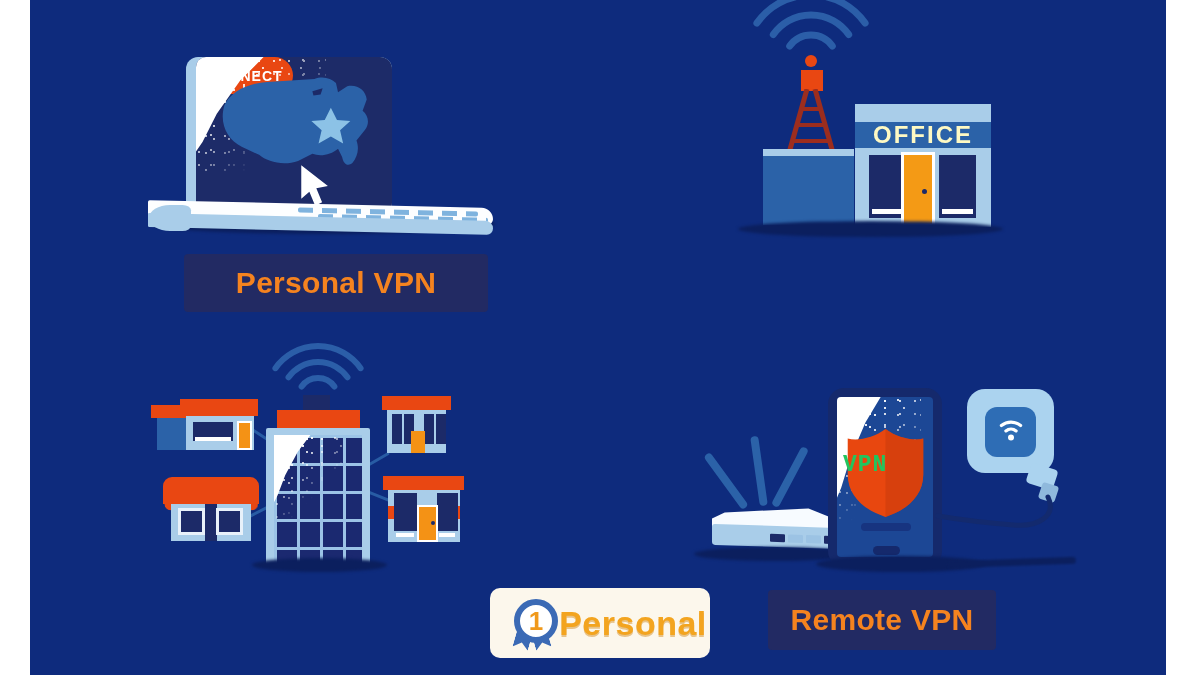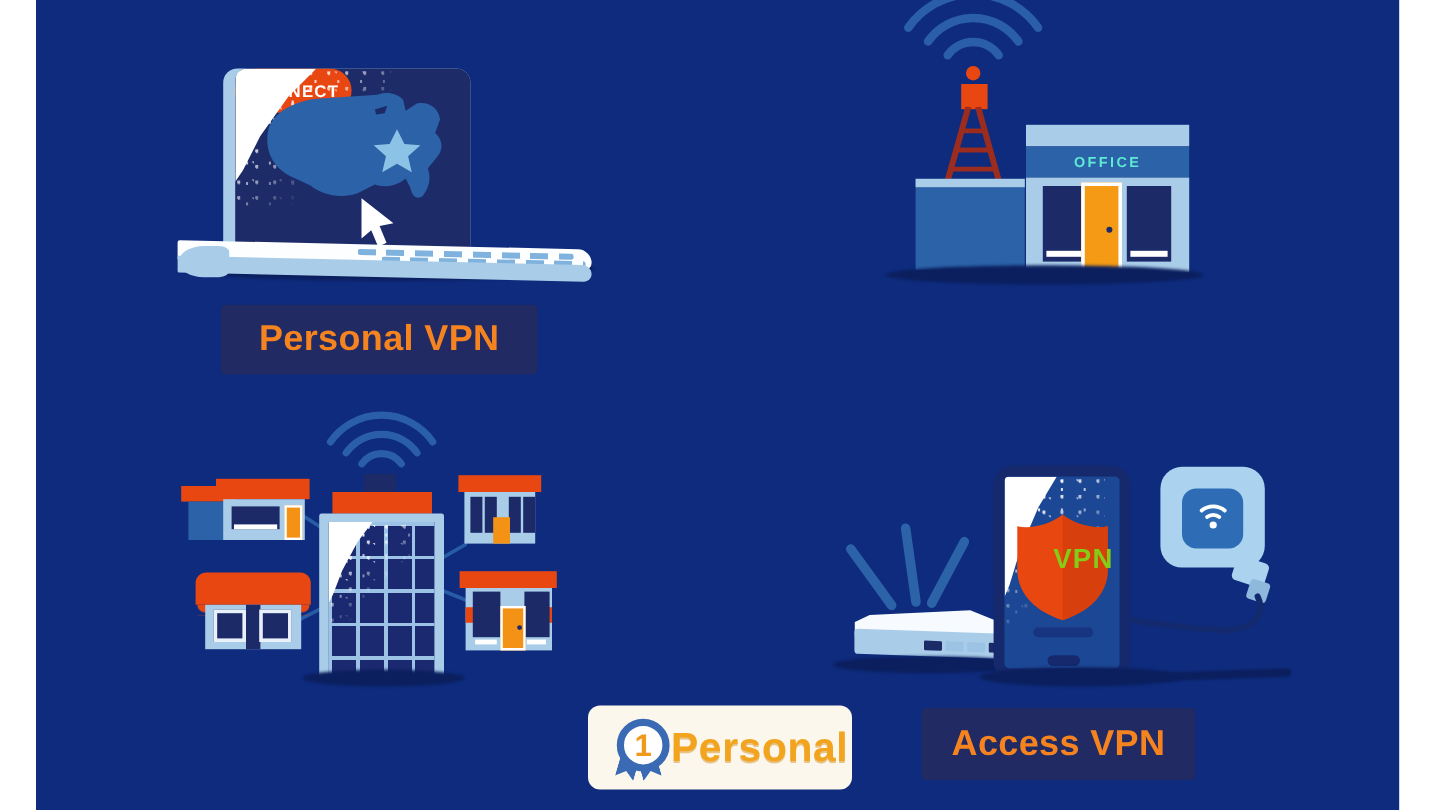--- a/index.html
+++ b/index.html
@@ -47,21 +47,21 @@
   
   .r-arcs{left:741px;top:-8px;width:140px;height:140px;}
   .r-dot{left:805px;top:55px;width:12px;height:12px;border-radius:50%;background:#e94712;}
   .r-square{left:801px;top:70px;width:22px;height:21px;background:#e94712;}
   .tower-svg{left:781px;top:89px;width:60px;height:64px;}
   .box-bldg{left:763px;top:149px;width:91px;height:76px;background:#2b62a8;}
   .box-bldg .cap{position:absolute;left:0;top:0;right:0;height:7px;background:#a9cde9;}
   .office-top{left:855px;top:104px;width:136px;height:18px;background:#a9cde9;}
   .office-band{left:855px;top:122px;width:136px;height:26px;background:#2b62a8;
                display:flex;align-items:center;justify-content:center;}
-  .office-band span{color:#5eead4;font-weight:bold;font-size:12px;letter-spacing:2px;}
+  .office-band span{color:#fef9c3;font-weight:bold;font-size:24px;letter-spacing:2px;}
   .office-facade{left:855px;top:148px;width:136px;height:79px;background:#a9cde9;}
   .o-win{position:absolute;top:7px;width:37px;height:63px;background:#1c2a68;}
   .o-win.l{left:14px;} .o-win.r{left:84px;}
   .o-win::after{content:'';position:absolute;left:3px;right:3px;bottom:4px;height:5px;background:#fff;}
   .o-door{position:absolute;left:46px;top:4px;width:34px;height:75px;background:#f49a15;border:3px solid #fff;box-sizing:border-box;}
   .o-door .knob{position:absolute;right:5px;top:34px;width:5px;height:5px;border-radius:50%;background:#1c2a68;}
   .r-shadow{left:738px;top:221px;width:265px;height:16px;}
 
   
   .s-arcs{left:258px;top:338px;width:120px;height:120px;}
@@ -89,34 +89,34 @@
   .ant{position:absolute;width:8px;height:66px;background:#2b62a8;border-radius:4px;}
   .router-top{left:712px;top:508px;width:127px;height:22px;background:#f7fbff;
     clip-path:polygon(0 48%,10% 20%,76% 2%,100% 58%,100% 100%,0 100%);}
   .router-front{left:712px;top:526px;width:127px;height:21px;background:#a9cde9;transform:skewY(2deg);border-radius:3px;}
   .port{position:absolute;top:8px;width:15px;height:8px;border-radius:1px;}
   .m-shadow1{left:694px;top:547px;width:162px;height:14px;}
   .phone{left:828px;top:388px;width:114px;height:179px;background:#15296c;border-radius:16px;}
   .phone-screen{left:837px;top:397px;width:96px;height:160px;background:#1c4795;border-radius:4px;overflow:hidden;}
   .ph-splash{left:0;top:0;width:84px;height:126px;}
   .shield-svg{left:843px;top:424px;width:85px;height:97px;}
-  .shield-label{left:843px;top:452px;width:85px;text-align:right;color:#84cc16;font-weight:bold;font-size:23px;letter-spacing:1px;}
+  .shield-label{left:843px;top:452px;width:85px;text-align:left;color:#22c55e;font-weight:bold;font-size:23px;letter-spacing:1px;font-family:Liberation Mono, monospace;}
   .ph-dash{left:861px;top:523px;width:50px;height:8px;background:#173480;border-radius:4px;}
   .ph-home{left:873px;top:546px;width:27px;height:9px;background:#15296c;border-radius:5px;}
   .m-shadow2{left:816px;top:556px;width:170px;height:16px;}
   .m-swoosh{left:946px;top:559px;width:130px;height:7px;background:#0b1f5e;border-radius:4px;transform:rotate(-2deg);filter:blur(1px);}
   .adapter{left:967px;top:389px;width:87px;height:84px;background:#abd3ef;border-radius:18px;}
   .adapter-in{left:985px;top:407px;width:51px;height:50px;background:#2e6db5;border-radius:12px;}
   .wifi-svg{left:989px;top:413px;width:44px;height:40px;}
   .plug-neck{left:1028px;top:466px;width:28px;height:21px;background:#abd3ef;border-radius:4px;transform:rotate(18deg);}
   .plug-tip{left:1040px;top:484px;width:17px;height:17px;background:#8fb9dc;border-radius:3px;transform:rotate(18deg);}
   .cable-svg{left:930px;top:494px;width:132px;height:46px;}
 
   
-  .lbl-personal{left:184px;top:254px;width:264px;height:58px;}
+  .lbl-personal{left:184px;top:254px;width:304px;height:58px;}
   .lbl-remote{left:703px;top:254px;width:356px;height:58px;}
   .lbl-site{left:156px;top:590px;width:314px;height:60px;}
   .lbl-mobile{left:768px;top:590px;width:228px;height:60px;}
 
   
   .plat-box{left:490px;top:588px;width:220px;height:70px;background:#fcf7ec;border-radius:10px;}
   .ribbon{position:absolute;width:16px;height:21px;background:#3b6ab5;
           clip-path:polygon(0 0,100% 0,100% 100%,50% 70%,0 100%);}
   .ribbon.l{left:515px;top:628px;transform:rotate(16deg);}
   .ribbon.r{left:533px;top:628px;transform:rotate(-16deg);}
@@ -302,21 +302,21 @@
       </g>
       <circle cx="22" cy="24.5" r="3" fill="#fff"></circle>
     </svg>
     <div class="abs plug-neck"></div>
     <div class="abs plug-tip"></div>
     <svg class="abs cable-svg" viewBox="0 0 132 46">
       <path fill="none" stroke="#132a6e" stroke-width="5" stroke-linecap="round" d="M118,3 C127,22 108,33 84,31 C58,29 26,25 8,22"></path>
     </svg>
   </div>
   <div class="panel lbl-mobile">
-    <span>Access VPN</span>
+    <span>Remote VPN</span>
   </div>
 
   <div class="abs plat-box"></div>
   <div class="ribbon l"></div>
   <div class="ribbon r"></div>
   <div class="abs badge-circle">
     <span>1</span>
   </div>
   <div class="abs plat-brand">
     <span>Personal</span>

